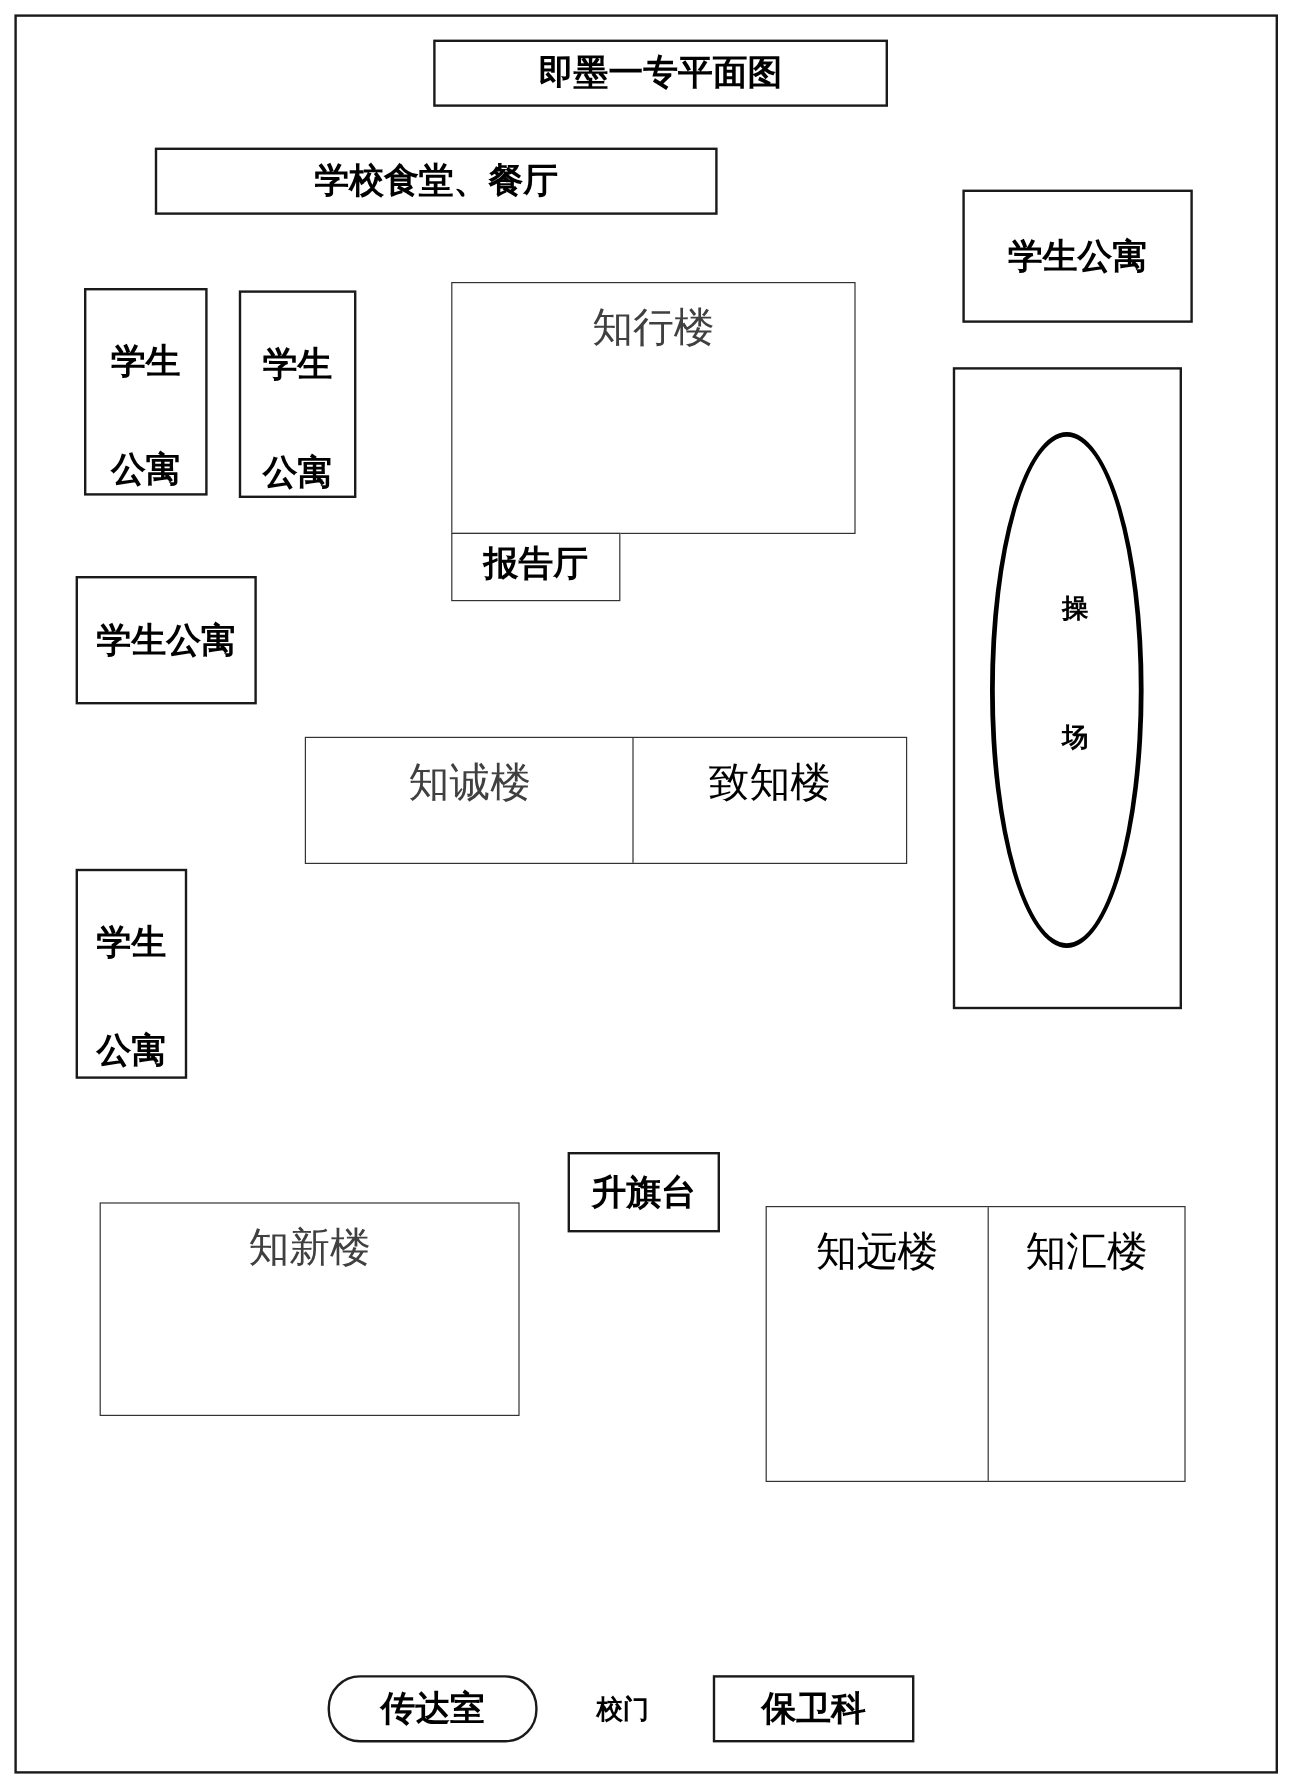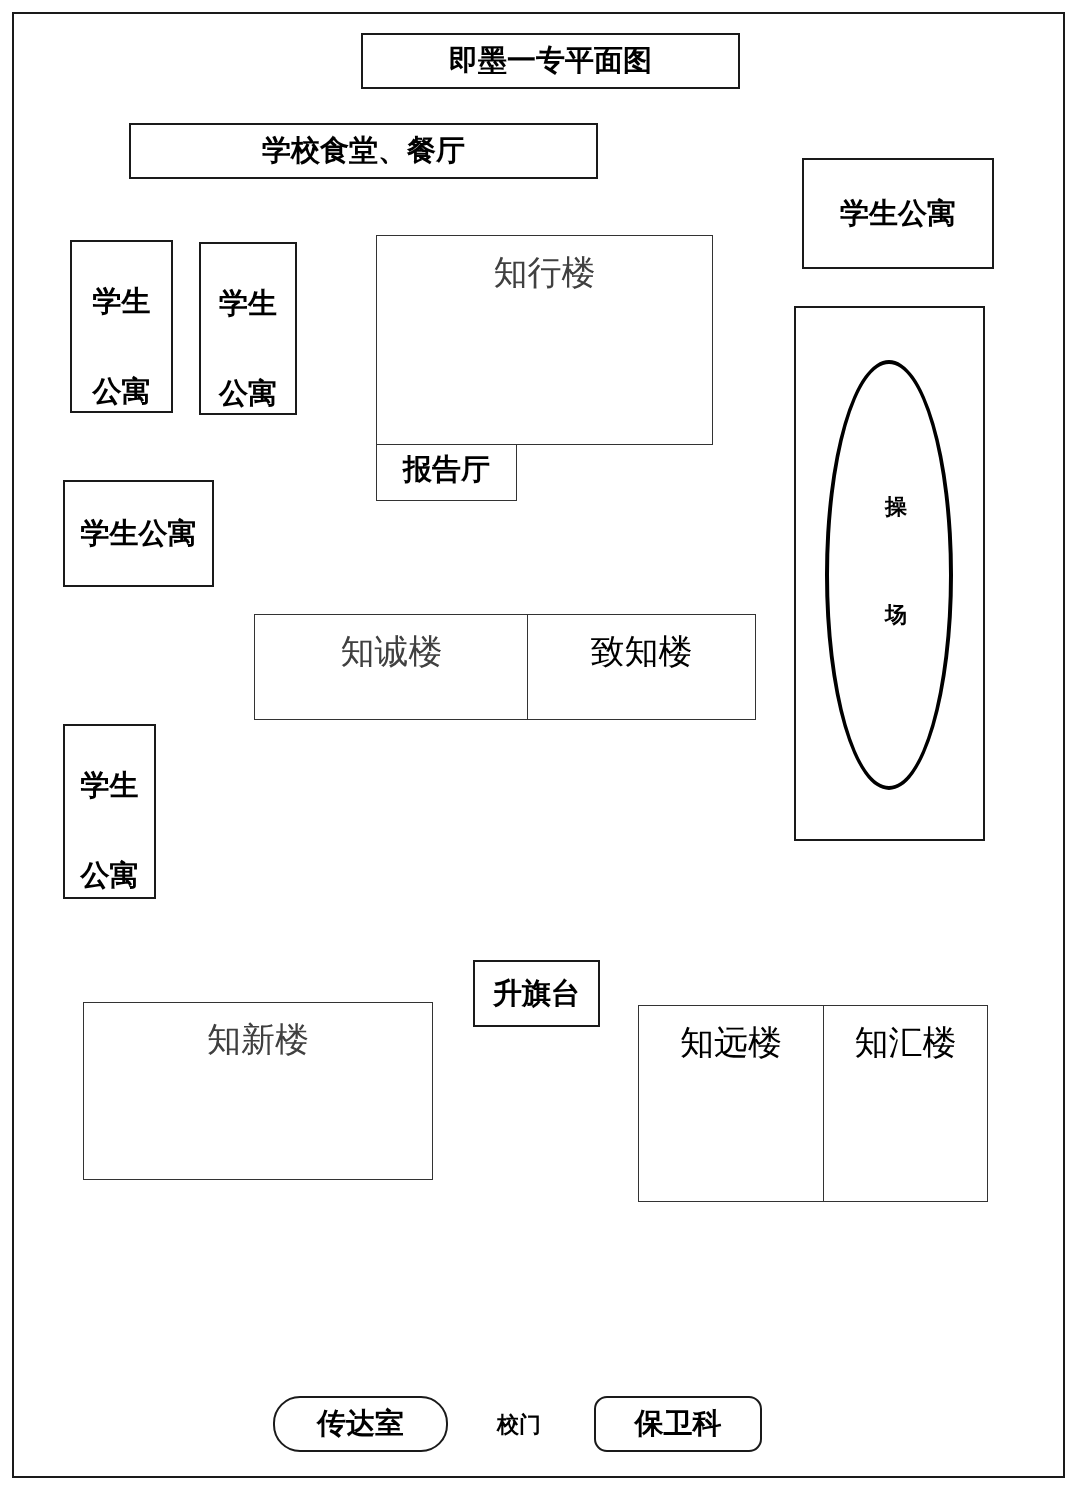--- a/index.html
+++ b/index.html
@@ -79,31 +79,31 @@
 </div>
 
 <div class="box" style="left:473px;top:960px;width:127px;height:67px;">
   <div class="lbl s22 center">升旗台</div>
 </div>
 
 <div class="box thin" style="left:83px;top:1002px;width:350px;height:178px;">
   <div class="lbl s34 red" style="top:14px;">知新楼</div>
 </div>
 
-<div class="box thin" style="left:638px;top:1005px;width:350px;height:197px;">
+<div class="box thin" style="left:638px;top:1005px;width:350px;height:230px;">
   <div style="position:absolute;left:0;top:0;width:184px;height:100%;">
     <div class="lbl s34" style="top:14px;">知远楼</div>
   </div>
   <div class="divider" style="left:184px;"></div>
   <div style="position:absolute;left:185px;top:0;right:0;height:100%;">
     <div class="lbl s34" style="top:14px;">知汇楼</div>
   </div>
 </div>
 
 <div class="box" style="left:273px;top:1396px;width:175px;height:56px;border-radius:27px;">
   <div class="lbl s22 center">传达室</div>
 </div>
 
 <div class="plain" style="left:497px;top:1410px;">校门</div>
 
-<div class="box" style="left:594px;top:1396px;width:168px;height:56px;border-radius:13px;">
+<div class="box" style="left:594px;top:1396px;width:168px;height:56px;">
   <div class="lbl s22 center">保卫科</div>
 </div>
 
 </body></html>

